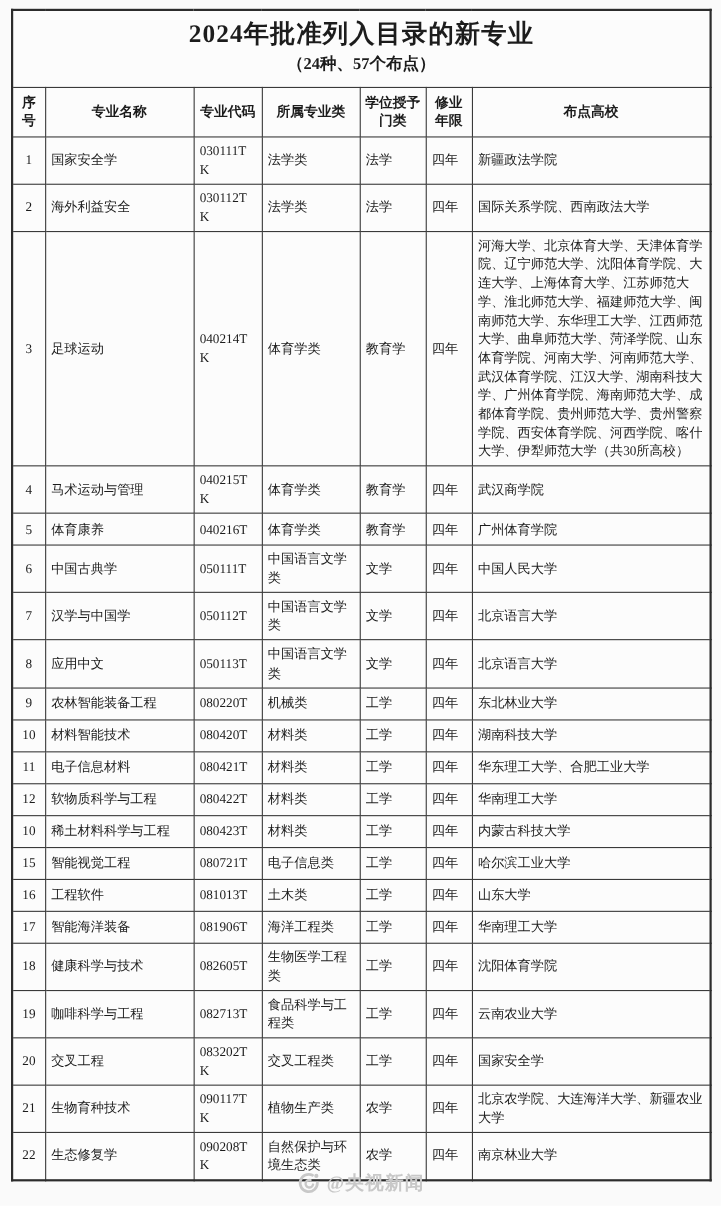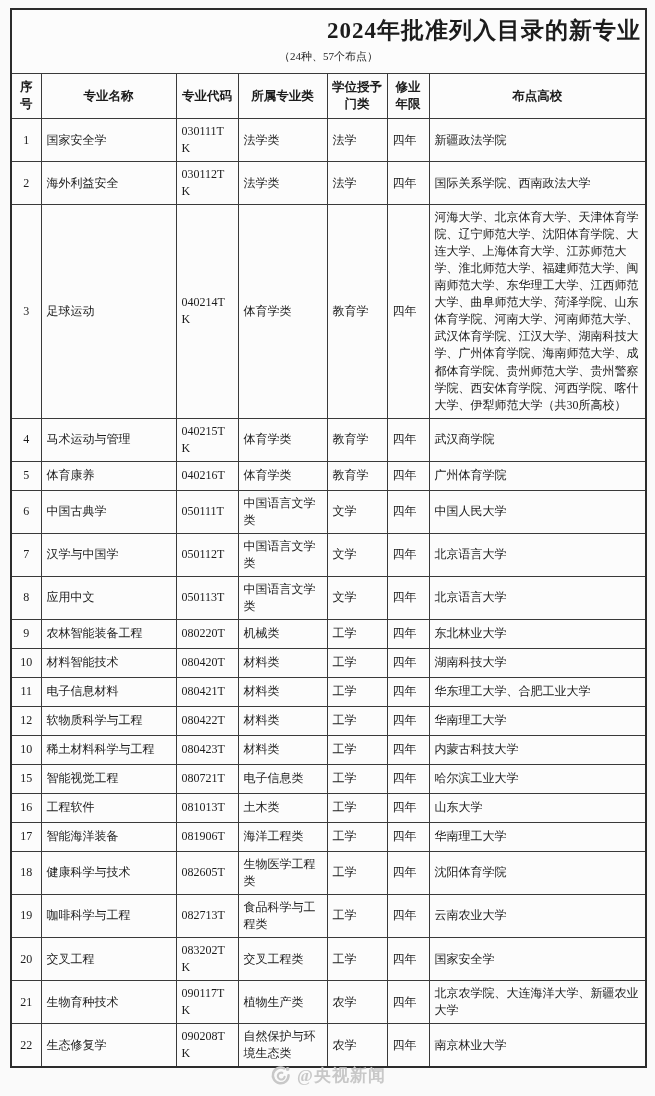--- a/index.html
+++ b/index.html
@@ -18,30 +18,30 @@
     border:2px solid #2c2c2c;
     background:#fcfcfc;
   }
   th, td {
     border:1px solid #3a3a3a;
     vertical-align:middle;
     word-break:break-all;
   }
   .title-cell { padding:7px 4px 9px; }
   .page-title {
-    text-align:right;
+    text-align:center;
     font-size:23px;
     font-weight:bold;
     letter-spacing:1px;
     line-height:1.25;
   }
   .page-subtitle {
     text-align:center;
-    font-size:11px;
-    font-weight:normal;
+    font-size:15px;
+    font-weight:bold;
     margin-top:3px;
   }
   th {
     font-size:12.5px;
     font-weight:bold;
     text-align:center;
     padding:5px 2px;
     line-height:1.35;
     height:24px;
   }

